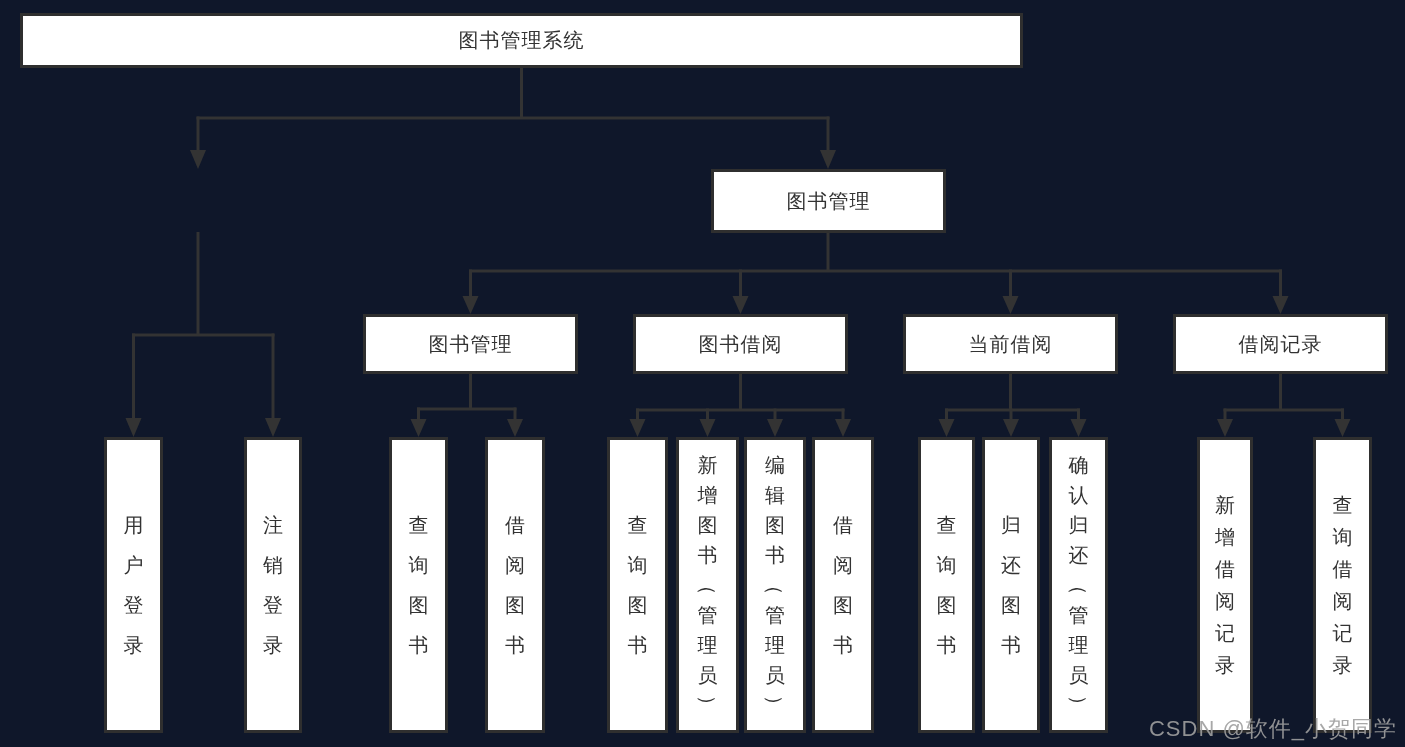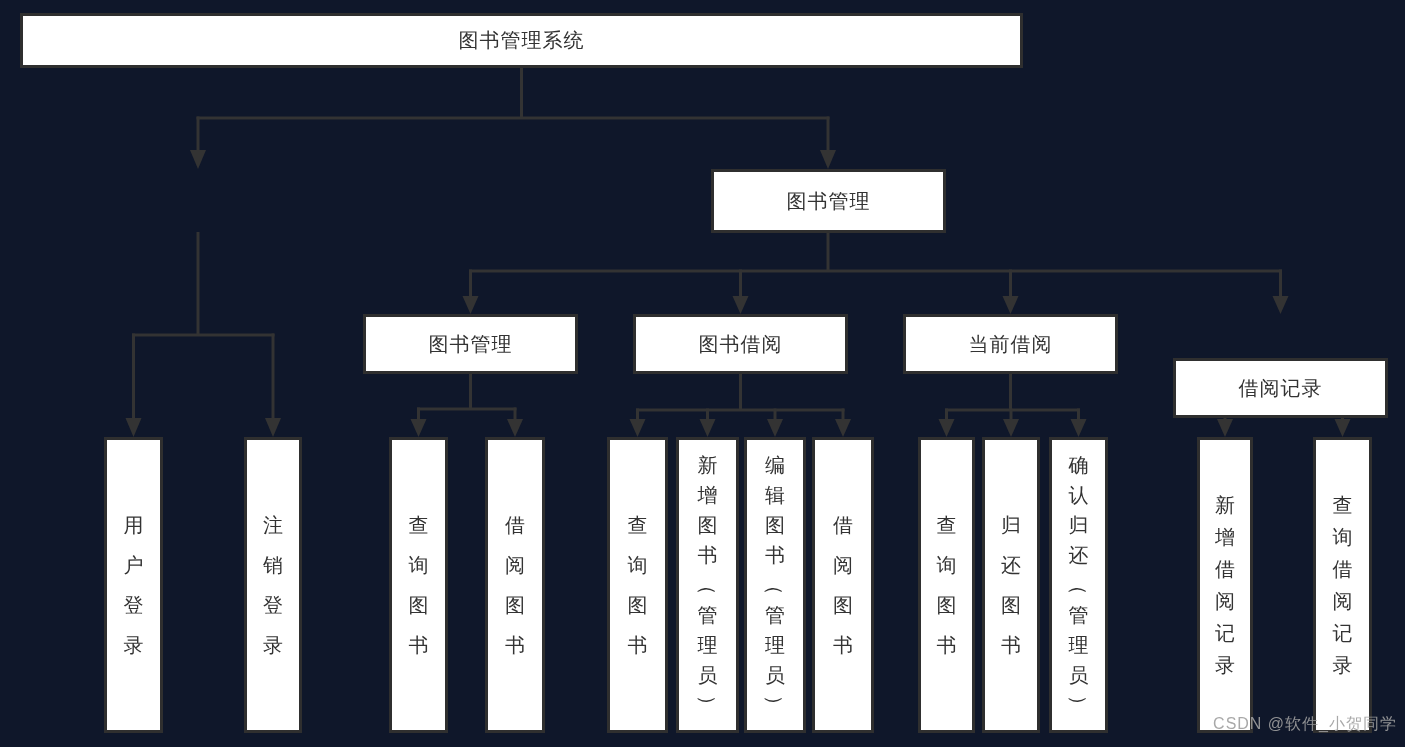--- a/index.html
+++ b/index.html
@@ -27,34 +27,34 @@
   .leaf{
     flex-direction:column;
     letter-spacing:0;
   }
   .vchar{display:block;text-align:center;width:100%;}
   .vchar.paren{transform:rotate(90deg);}
   .watermark{
     position:absolute;
     right:8px;
     top:714px;
-    font-size:16px;
+    font-size:22px;
     color:rgba(158,158,158,0.9);
     letter-spacing:1px;
     z-index:2;
     white-space:nowrap;
   }
   
   #n-root{left:20px;top:13px;width:1003px;height:55px;}
   #n-l2-0{left:83px;top:169px;width:234px;height:64px;}
   #n-l2-1{left:711px;top:169px;width:235px;height:64px;}
   #n-l3-0{left:363px;top:314px;width:215px;height:60px;}
   #n-l3-1{left:633px;top:314px;width:215px;height:60px;}
   #n-l3-2{left:903px;top:314px;width:215px;height:60px;}
-  #n-l3-3{left:1173px;top:314px;width:215px;height:60px;margin-top:44px;}
+  #n-l3-3{left:1173px;top:314px;width:215px;height:60px;}
   #lf-g1-0{left:104px;top:437px;width:59px;height:296px;}
   #lf-g1-1{left:244px;top:437px;width:58px;height:296px;}
   #lf-g2-0{left:389px;top:437px;width:59px;height:296px;}
   #lf-g2-1{left:485px;top:437px;width:60px;height:296px;}
   #lf-g3-0{left:607px;top:437px;width:61px;height:296px;}
   #lf-g3-1{left:676px;top:437px;width:63px;height:296px;}
   #lf-g3-2{left:744px;top:437px;width:62px;height:296px;}
   #lf-g3-3{left:812px;top:437px;width:62px;height:296px;}
   #lf-g4-0{left:918px;top:437px;width:57px;height:296px;}
   #lf-g4-1{left:982px;top:437px;width:58px;height:296px;}

